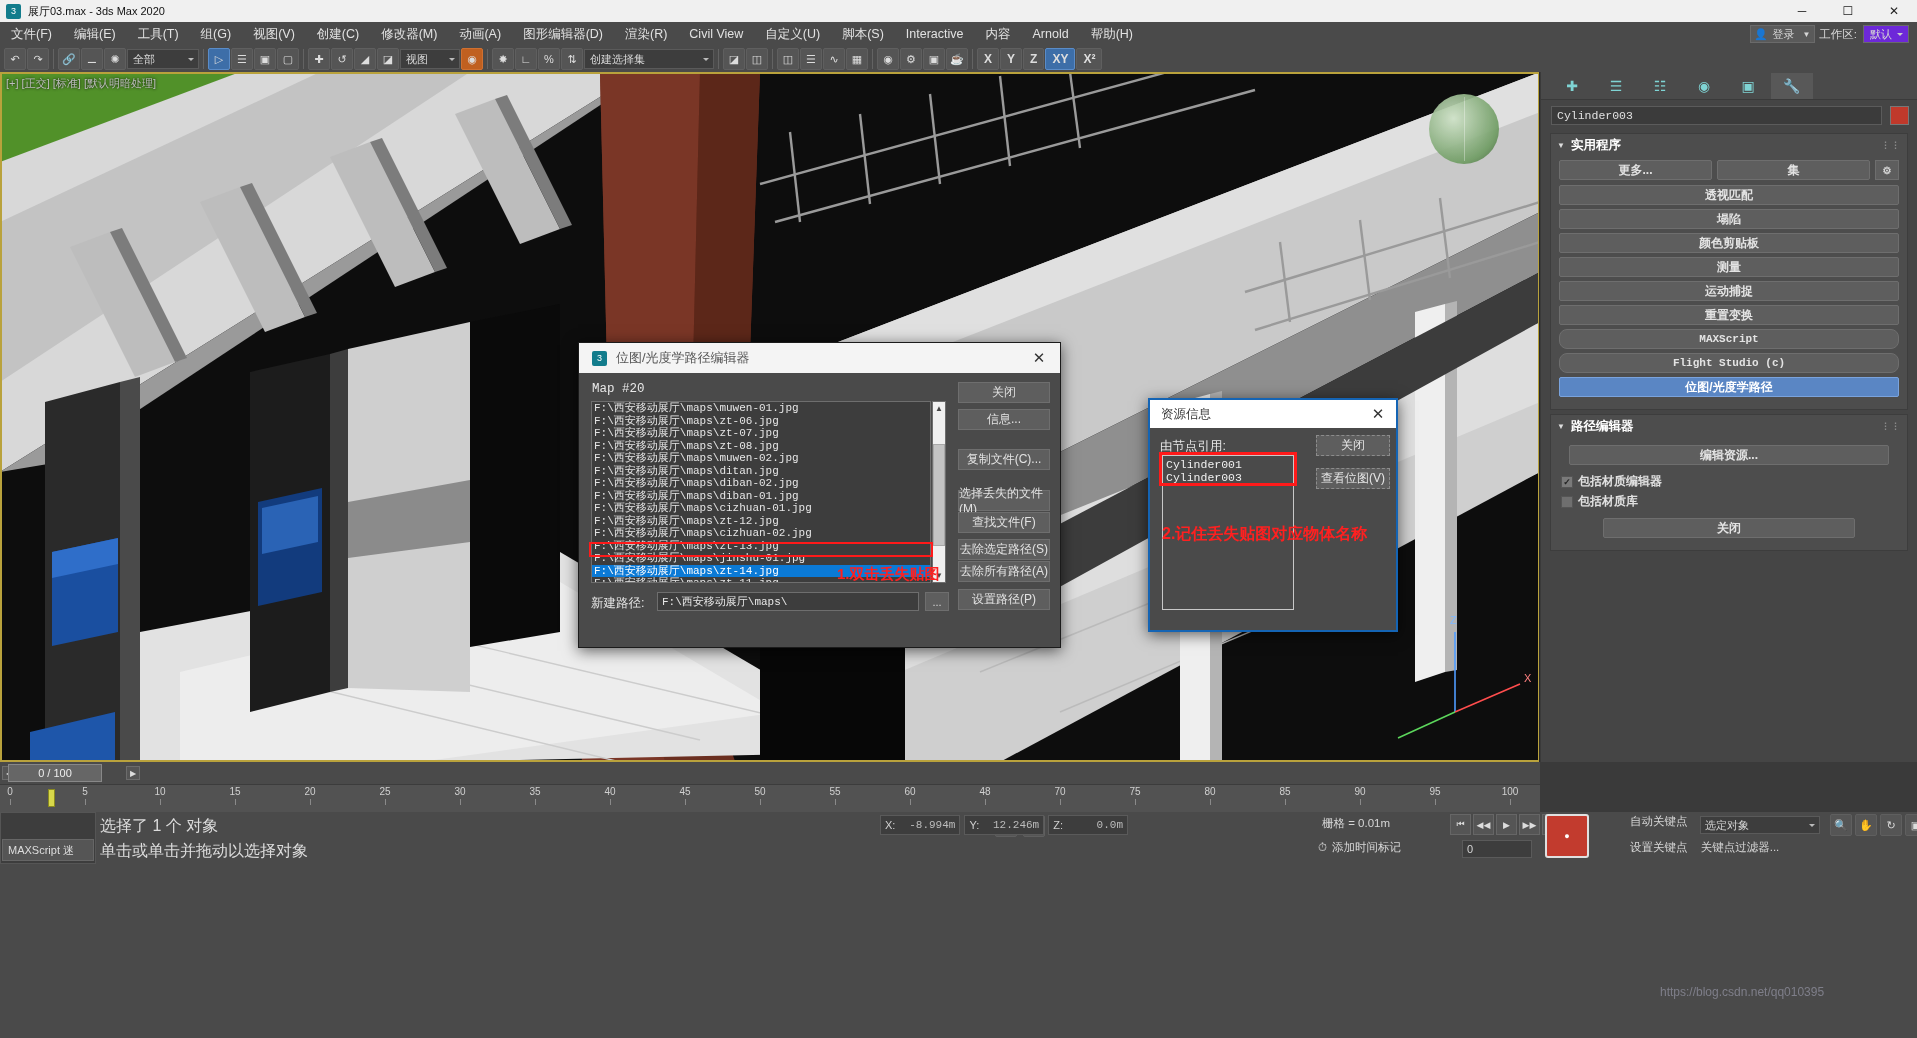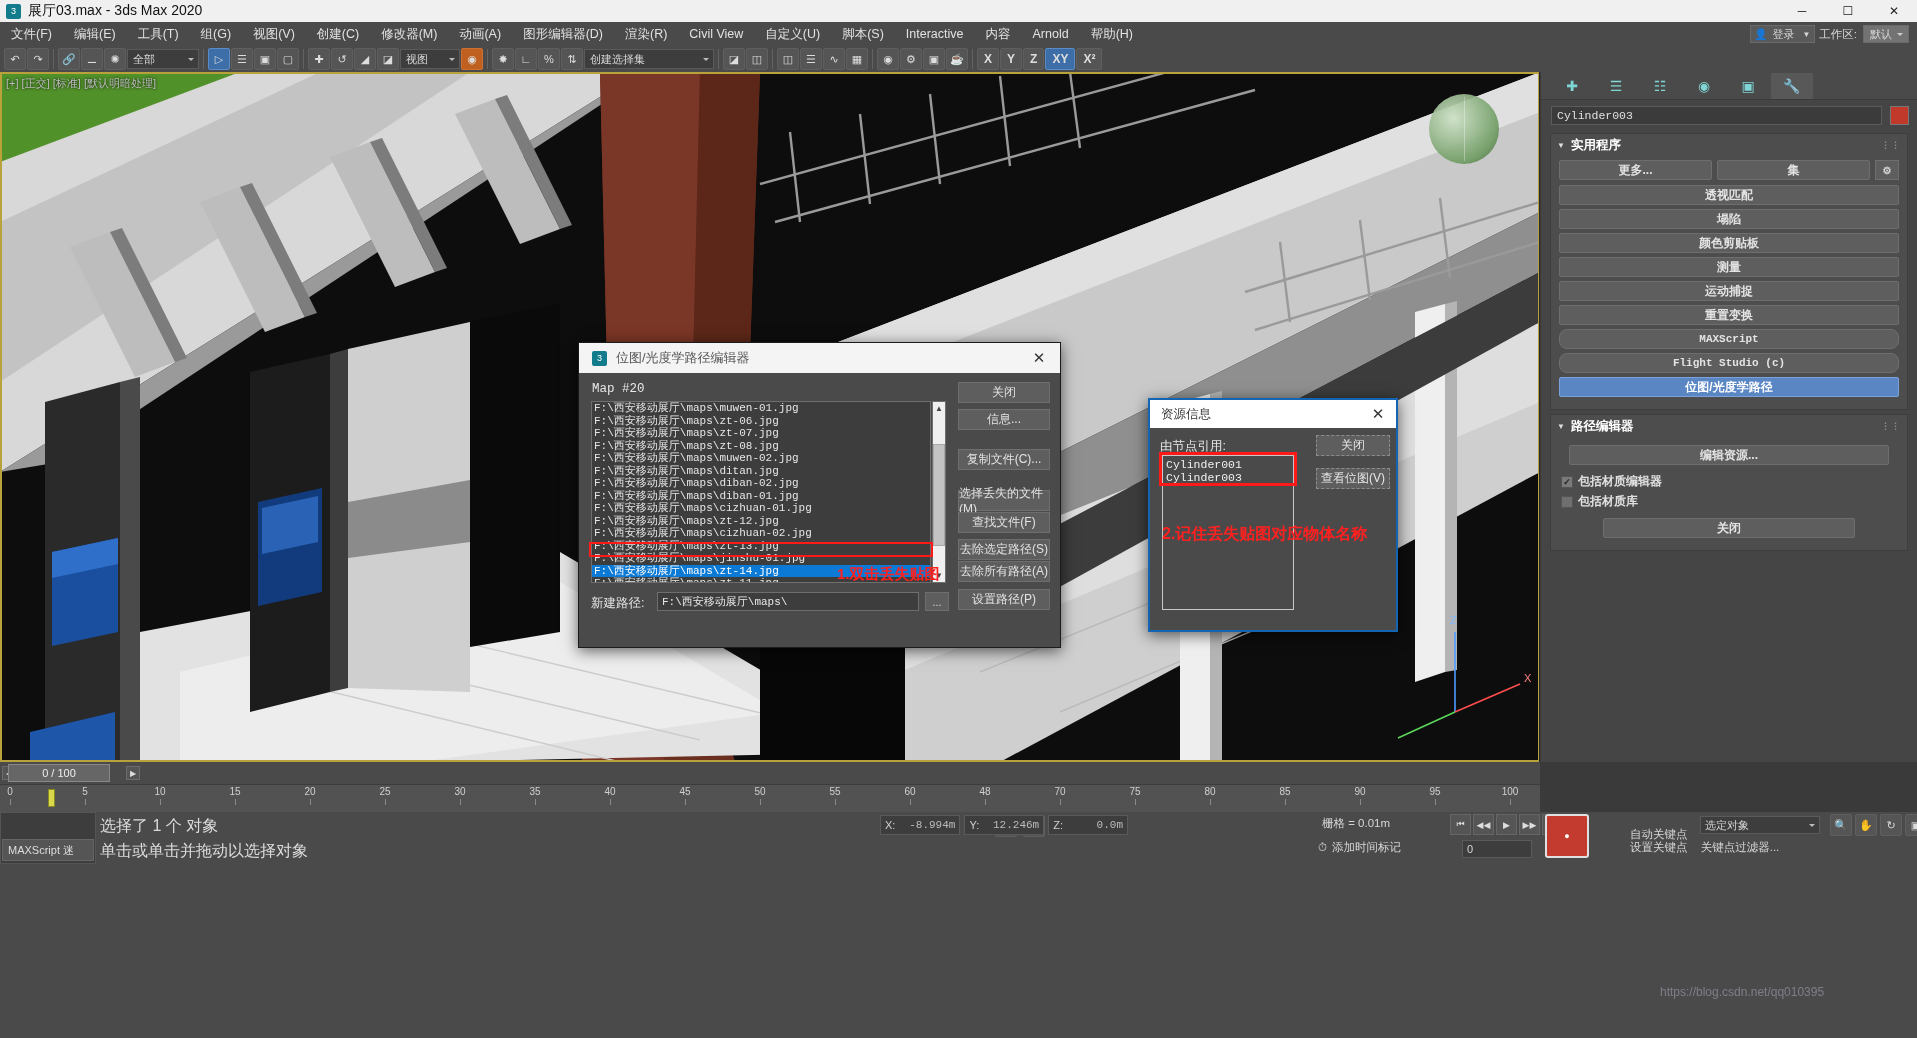--- a/index.html
+++ b/index.html
@@ -5,35 +5,35 @@
   * { box-sizing: border-box; margin:0; padding:0; }
   html,body{ width:1917px; height:1038px; overflow:hidden;
     font-family:"Liberation Sans", sans-serif; background:#3a3a3a; color:#d6d6d6; }
   body{ position:relative; font-size:12px; }
 
   
   #titlebar{ position:absolute; left:0; top:0; width:1917px; height:22px;
     background:#f0f0f0; color:#111; display:flex; align-items:center; }
   #titlebar .tb-icon{ width:15px;height:15px;margin:0 7px 0 6px;background:#127c8c;
     color:#fff;font-size:9px;display:flex;align-items:center;justify-content:center;border-radius:2px;}
-  #titlebar .tb-text{ font-size:14px; }
+  #titlebar .tb-text{ font-size:11px; }
   #titlebar .tb-btns{ margin-left:auto; display:flex; height:22px; }
   #titlebar .tb-btns div{ width:46px;height:22px;display:flex;align-items:center;justify-content:center;
     font-size:12px;color:#222;}
 
   
   #menubar{ position:absolute; left:0; top:22px; width:1917px; height:24px;
     background:#4a4a4a; display:flex; align-items:center; padding-left:0; }
   #menubar .mi{ padding:3px 11px; font-size:12.5px; color:#e2e2e2; white-space:nowrap; cursor:default;}
   #menubar .login{ margin-left:auto; margin-right:4px; display:flex; align-items:center;
     background:#5a5a5a; border:1px solid #6a6a6a; height:18px; padding:0 4px; font-size:11px;}
   #menubar .login .uic{ margin-right:4px; }
   #menubar .login .cv{ margin-left:8px; font-size:8px; }
   #menubar .ws{ font-size:11.5px; margin-right:6px; color:#d8d8d8;}
-  #menubar .wsbox{ background:#737373;border:1px solid #6a6a6a;height:18px;display:flex;
+  #menubar .wsbox{ background:#6d28d9;border:1px solid #6a6a6a;height:18px;display:flex;
     align-items:center;padding:0 16px 0 6px;font-size:11px;margin-right:8px;position:relative;}
   #menubar .wsbox::after{content:"";position:absolute;right:5px;top:7px;border:3px solid transparent;border-top-color:#ccc;}
 
   
   #toolbar{ position:absolute; left:0; top:46px; width:1917px; height:26px;
     background:#4a4a4a; display:flex; align-items:center; padding-left:4px; gap:1px;}
   .tbtn{ width:22px;height:22px;background:#555;border:1px solid #5f5f5f;border-radius:2px;
     display:flex;align-items:center;justify-content:center;font-size:11px;color:#ddd;}
   .tbtn.on{ background:#3d6ea8; border-color:#5a8cc8; }
   .tbtn.hi{ background:#c06020; border-color:#d07030; }
@@ -84,21 +84,21 @@
   .prow .pbtn{ flex:1; margin-bottom:0; }
   .iconbtn{ width:24px;height:20px;background:#5e5e5e;border:1px solid #6e6e6e;
     display:flex;align-items:center;justify-content:center;font-size:10px;}
   .cbrow{ display:flex;align-items:center;gap:5px;font-size:12px;margin:3px 0 3px 2px;color:#e0e0e0;}
   .cbox{ width:12px;height:12px;background:#7a7a7a;border:1px solid #555;
     display:flex;align-items:center;justify-content:center;font-size:9px;color:#222;}
 
   
   #timeslider{ position:absolute; left:0; top:762px; width:1540px; height:22px;
     background:#4a4a4a; display:flex; align-items:center; }
-  #tsHandle{ position:absolute; left:8px; top:2px; height:18px; width:102px;
+  #tsHandle{ position:absolute; left:8px; top:2px; height:18px; width:94px;
     background:#666; border:1px solid #888; display:flex;align-items:center;justify-content:center;
     font-size:11px; color:#eee;}
   .tsArrow{ position:absolute; top:4px; width:14px;height:14px;background:#555;border:1px solid #6c6c6c;
     display:flex;align-items:center;justify-content:center;font-size:8px;color:#ddd;}
   #trackbar{ position:absolute; left:0; top:784px; width:1540px; height:28px;
     background:#525252; border-top:1px solid #3c3c3c;}
   #trackbar .tick{ position:absolute; top:14px; width:1px; height:6px; background:#8a8a8a;}
   #trackbar .tlabel{ position:absolute; top:1px; font-size:10px; color:#d0d0d0;
     transform:translateX(-50%);}
   #tbKey{ position:absolute; left:48px; top:4px; width:7px;height:18px;background:#d8d84a;
@@ -115,21 +115,21 @@
   .sbline{ position:absolute; left:100px; font-size:16px; color:#dcdcdc; }
   #sbCoords{ position:absolute; left:880px; top:0; height:26px; display:flex; align-items:center; gap:4px;}
   .coordbox{ display:flex;align-items:center;height:20px;background:#3d3d3d;border:1px solid #5a5a5a;
     font-size:11px;padding:0 4px;gap:4px;}
   .coordbox .cx{ color:#d0d0d0; }
   .coordbox .cv{ width:56px; text-align:right; color:#bcbcbc;
     font-family:"Liberation Mono",monospace; font-size:11px;}
   #sbGrid{ position:absolute; left:1322px; top:4px; font-size:11.5px; color:#d6d6d6;}
   #sbAdd{ position:absolute; left:1318px; top:28px; font-size:11.5px; color:#d6d6d6;
     display:flex; align-items:center; gap:5px;}
-  #sbAnim{ position:absolute; left:1630px; top:15px; font-size:11.5px; color:#d6d6d6;}
+  #sbAnim{ position:absolute; left:1630px; top:2px; font-size:11.5px; color:#d6d6d6;}
   #sbKeyFilters{ position:absolute; left:1630px; top:28px; font-size:11.5px; color:#d6d6d6;}
   #animBtn{ position:absolute; left:1545px; top:2px; width:44px; height:44px;
     background:#c23b2e; border:2px solid #e0e0e0; border-radius:3px;
     display:flex;align-items:center;justify-content:center;font-size:9px;color:#fff;}
   #selCombo{ position:absolute; left:1700px; top:4px; width:120px; height:18px;
     background:#3d3d3d;border:1px solid #5a5a5a;font-size:11px;display:flex;align-items:center;
     padding:0 14px 0 4px;position:absolute;}
   #selCombo::after{content:"";position:absolute;right:4px;top:7px;border:3px solid transparent;border-top-color:#bbb;}
   #playback{ position:absolute; left:1450px; top:2px; display:flex; gap:2px;}
   .pbBtn{ width:21px;height:21px;background:#555;border:1px solid #666;

